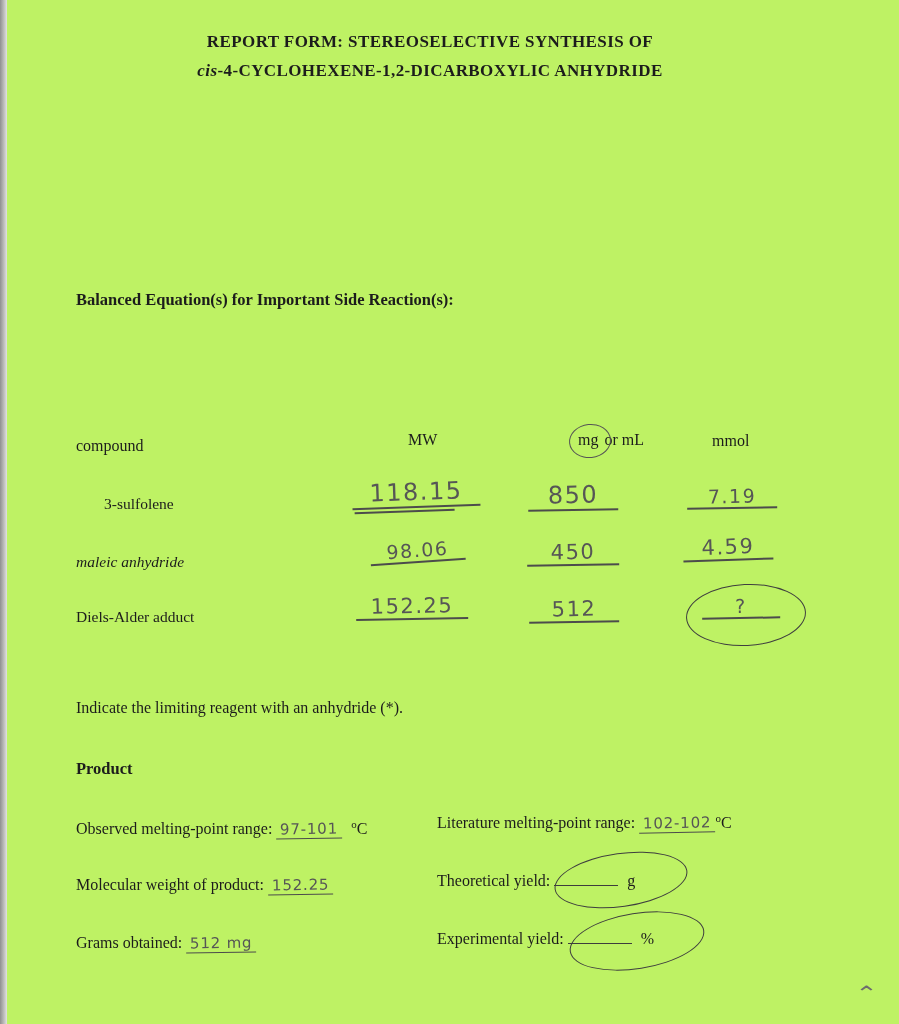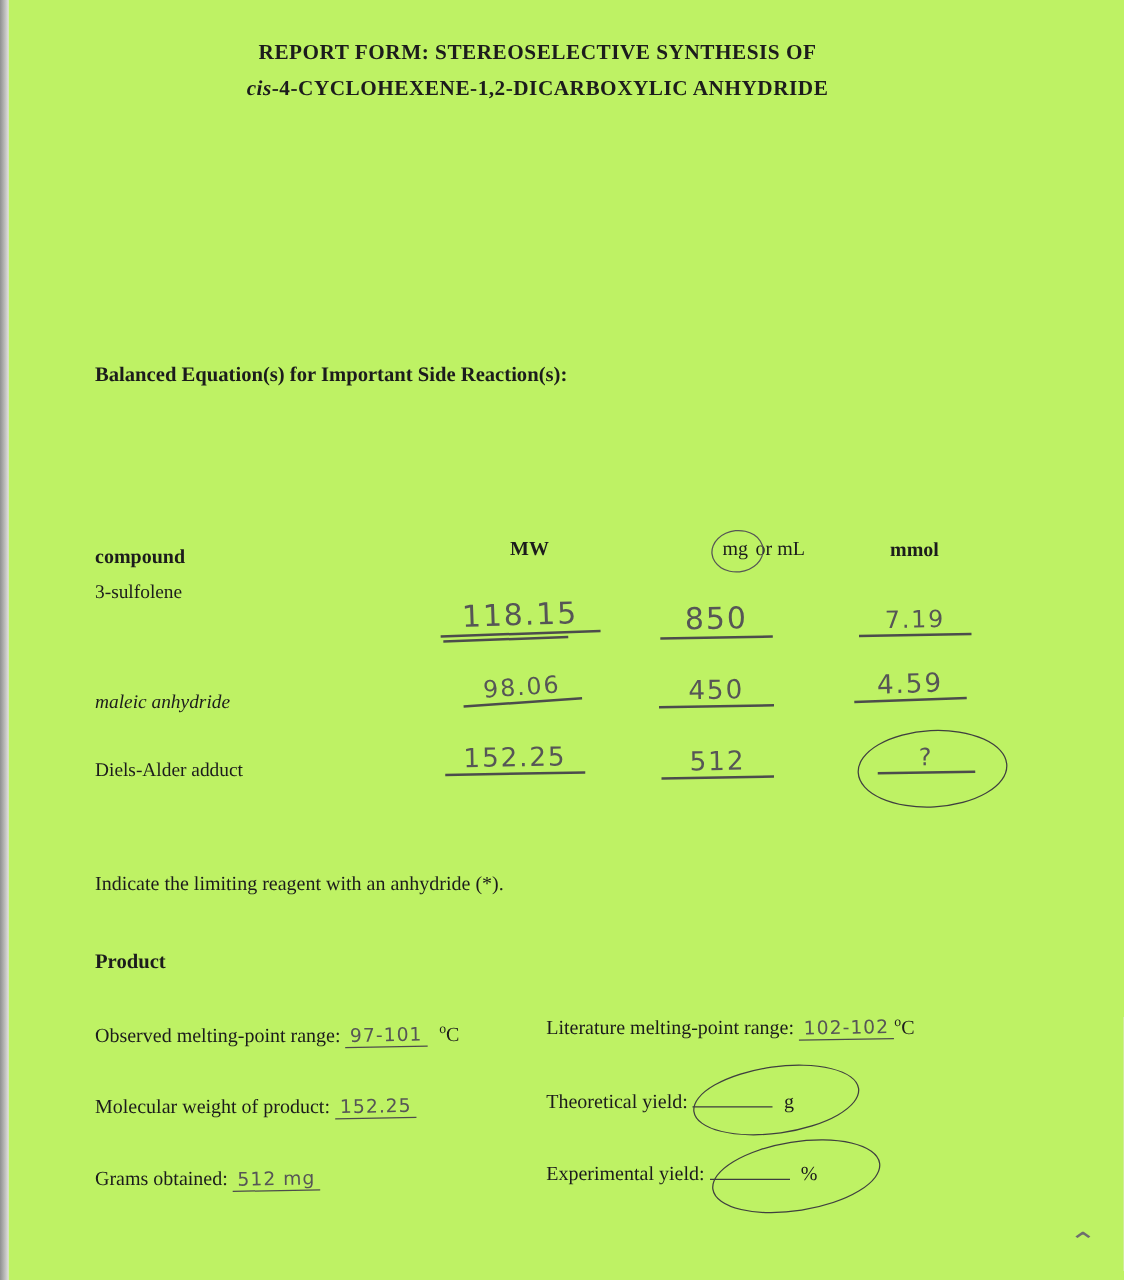--- a/index.html
+++ b/index.html
@@ -12,32 +12,32 @@
     position:absolute;left:0;top:0;width:7px;height:1024px;
     background:linear-gradient(to right,#8f8f8f,#c9c9c7 70%,#e4e3e1);
   }
   .title-block{position:absolute;left:120px;top:27px;width:620px;text-align:center;}
   .title-line{font-weight:700;font-size:17px;letter-spacing:.4px;line-height:29px;}
   .ital{font-style:italic;}
   .section-heading{position:absolute;font-weight:700;font-size:16.5px;}
   .h-main{left:76px;top:145px;}
   .h-side{left:76px;top:290px;}
   
-  .th{position:absolute;font-weight:700;font-size:16px;}
+  .th{position:absolute;font-weight:400;font-size:16px;}
   .th-compound{left:76px;top:437px;}
   .th-mw{left:408px;top:431px;}
   .th-amount{left:562px;top:431px;font-weight:400;margin-left:14px;}
   .th-mmol{left:712px;top:432px;}
   .circle-wrap{position:relative;display:inline-block;padding:0 2px;}
   .mg-circle{
     position:absolute;left:-7px;top:-7px;width:40px;height:32px;
     border:1.6px solid #555;border-radius:50%;transform:rotate(-6deg);
   }
   .row-label{position:absolute;left:76px;font-size:15.5px;}
-  .rl-1{top:465px;}
+  .rl-1{top:495px;margin-left:28px;}
   .rl-2{top:553px;font-style:italic;}
   .rl-3{top:608px;}
   
   .hw{
     position:absolute;text-align:center;color:#565656;
     font-family:"DejaVu Sans", sans-serif;letter-spacing:1.5px;
     border-bottom:2px solid #4c4c4c;
   }
   .hw-lg{font-size:24px;}
   .hw-md{font-size:21px;}

